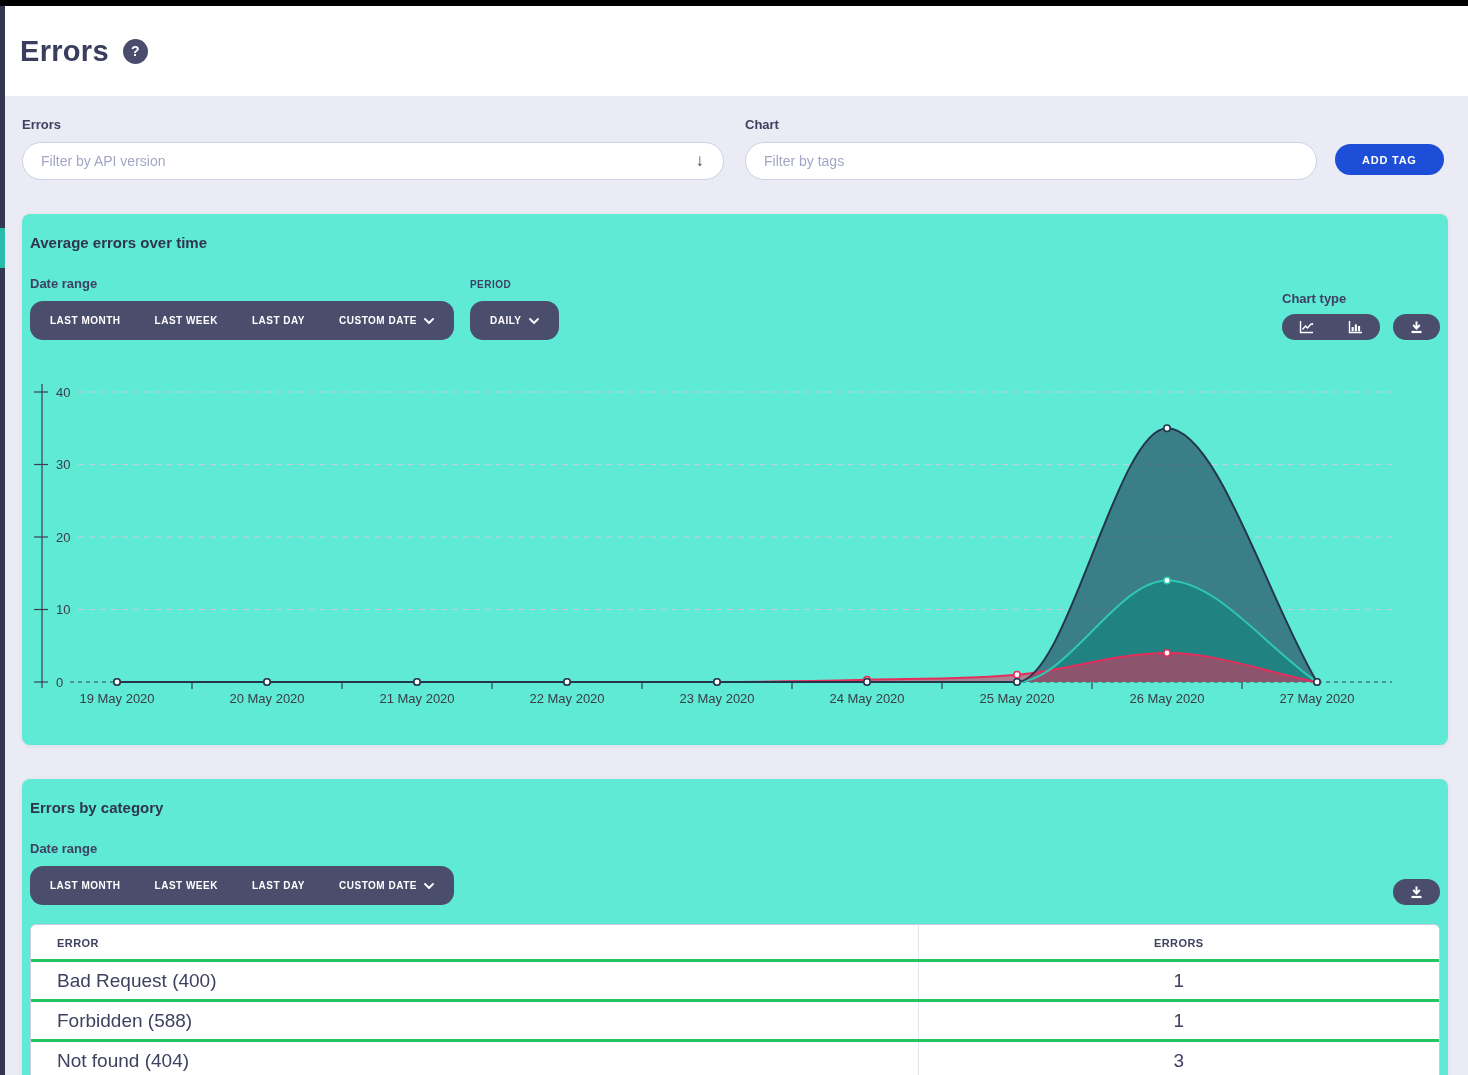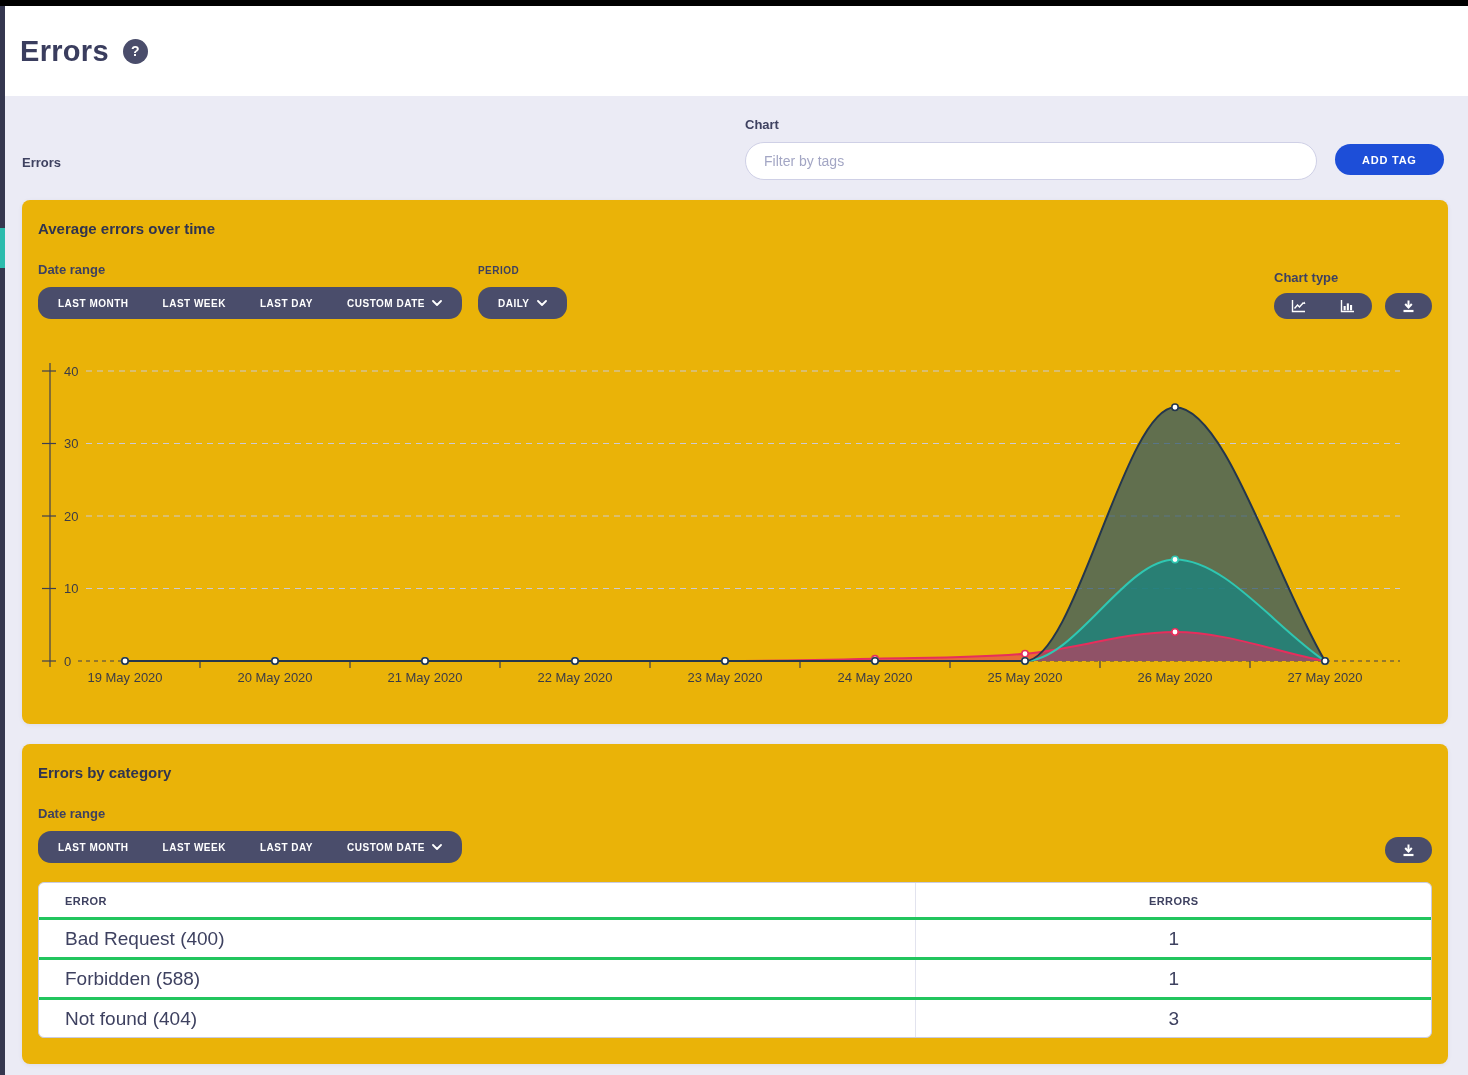--- a/index.html
+++ b/index.html
@@ -29,28 +29,28 @@
                 font-family:inherit; }
   .pill-input::placeholder { color:#a3a6c4; }
   .input-arrow { position:absolute; right:20px; top:8px; font-size:17px; font-weight:700;
                  color:#3e4160; cursor:pointer; line-height:22px; }
   .f-version { width:702px; }
   .f-tags { width:572px; margin-left:21px; }
   .add-tag-btn { margin-left:18px; margin-bottom:5px; height:31px; padding:0 27px; border:none;
                  border-radius:16px; background:#1d4ed8; color:#fff; font-size:11px; font-weight:700;
                  letter-spacing:.07em; cursor:pointer; font-family:inherit; }
 
-  .card { background:#eab308; border-radius:8px; margin-top:20px; padding:20px 16px;
+  .card { background:#5eead4; border-radius:8px; margin-top:34px; padding:20px 8px;
           box-shadow:0 1px 4px rgba(60,60,110,.08); }
   .card-title { font-size:15px; font-weight:700; color:#30344f; }
   .controls-row { display:flex; align-items:flex-end; margin-top:25px; }
   .small-caps-label { font-size:10px; font-weight:700; letter-spacing:.05em; color:#3e4160;
                       margin-bottom:11px; display:block; }
   .btn-group { display:inline-flex; align-items:center; background:#4a4d6b; border-radius:13px;
-               height:32px; padding:0 3px; }
+               height:39px; padding:0 3px; }
   .group-btn { background:transparent; border:none; color:#fff; font-size:10px; font-weight:700;
                letter-spacing:.05em; padding:0 17px; height:25px; cursor:pointer; display:flex;
                align-items:center; gap:7px; font-family:inherit; white-space:nowrap; }
   .period-block { margin-left:16px; }
   .chart-type-block { margin-left:auto; }
   .chart-type-block .field-label { margin-bottom:8px; }
   .icon-row { display:flex; align-items:center; }
   .icon-pill { display:inline-flex; align-items:center; background:#4a4d6b; border-radius:13px; height:26px; }
   .icon-btn { background:transparent; border:none; padding:0 16px; height:26px; cursor:pointer;
               display:flex; align-items:center; }
@@ -81,20 +81,24 @@
 <div class="header">
   <span class="page-title">Errors</span>
   <span class="help-icon">?</span>
 </div>
 
 <div class="content">
 
   <div class="filter-row">
     <div class="f-version">
       <label class="field-label">Errors</label>
+      <div class="pill-input-wrap">
+        <input class="pill-input" type="text" placeholder="Filter by API version" style="">
+        <span class="input-arrow">↓</span>
+      </div>
     </div>
     <div class="f-tags">
       <label class="field-label">Chart</label>
       <div class="pill-input-wrap">
         <input class="pill-input" type="text" placeholder="Filter by tags" style="">
       </div>
     </div>
     <button class="add-tag-btn">ADD TAG</button>
   </div>
 

